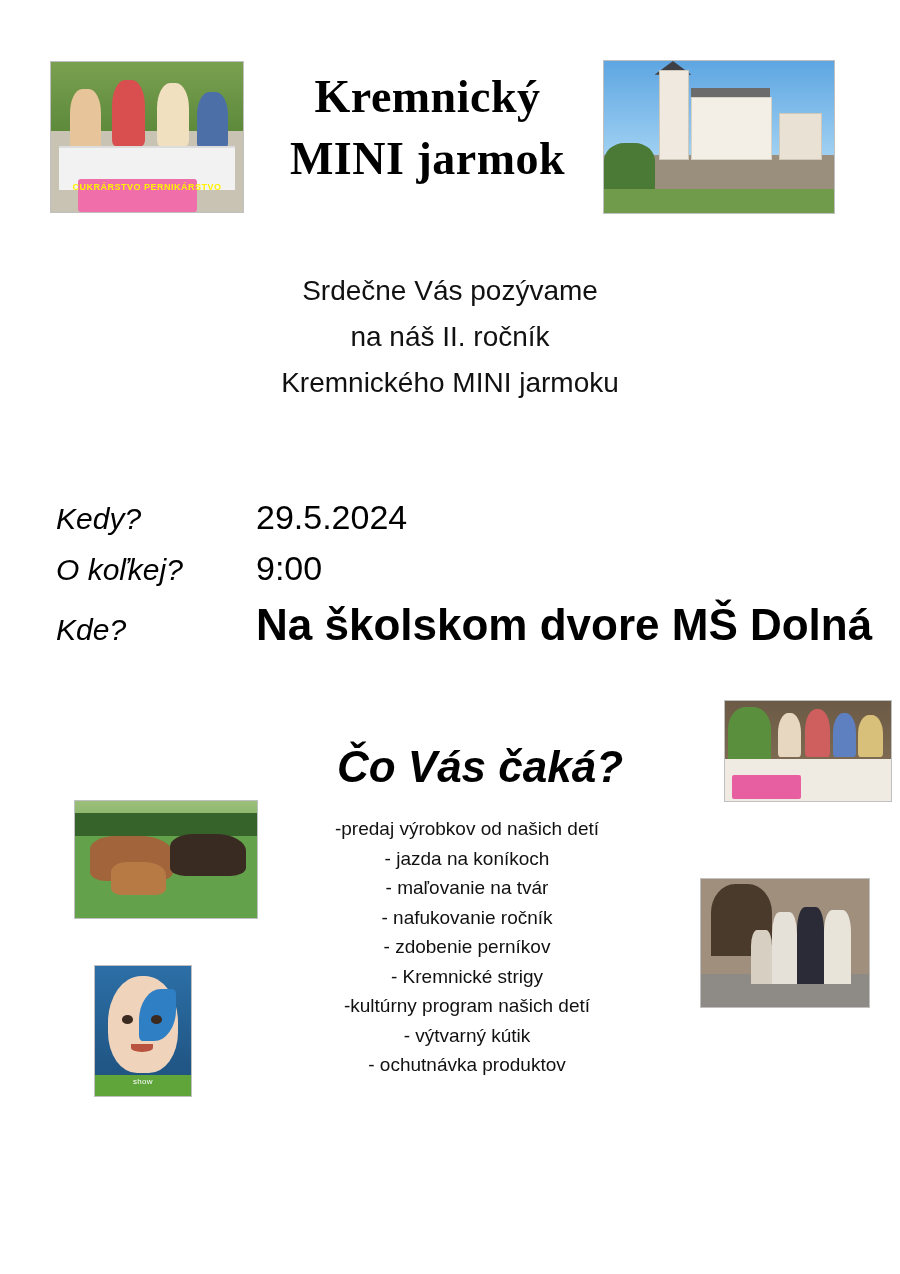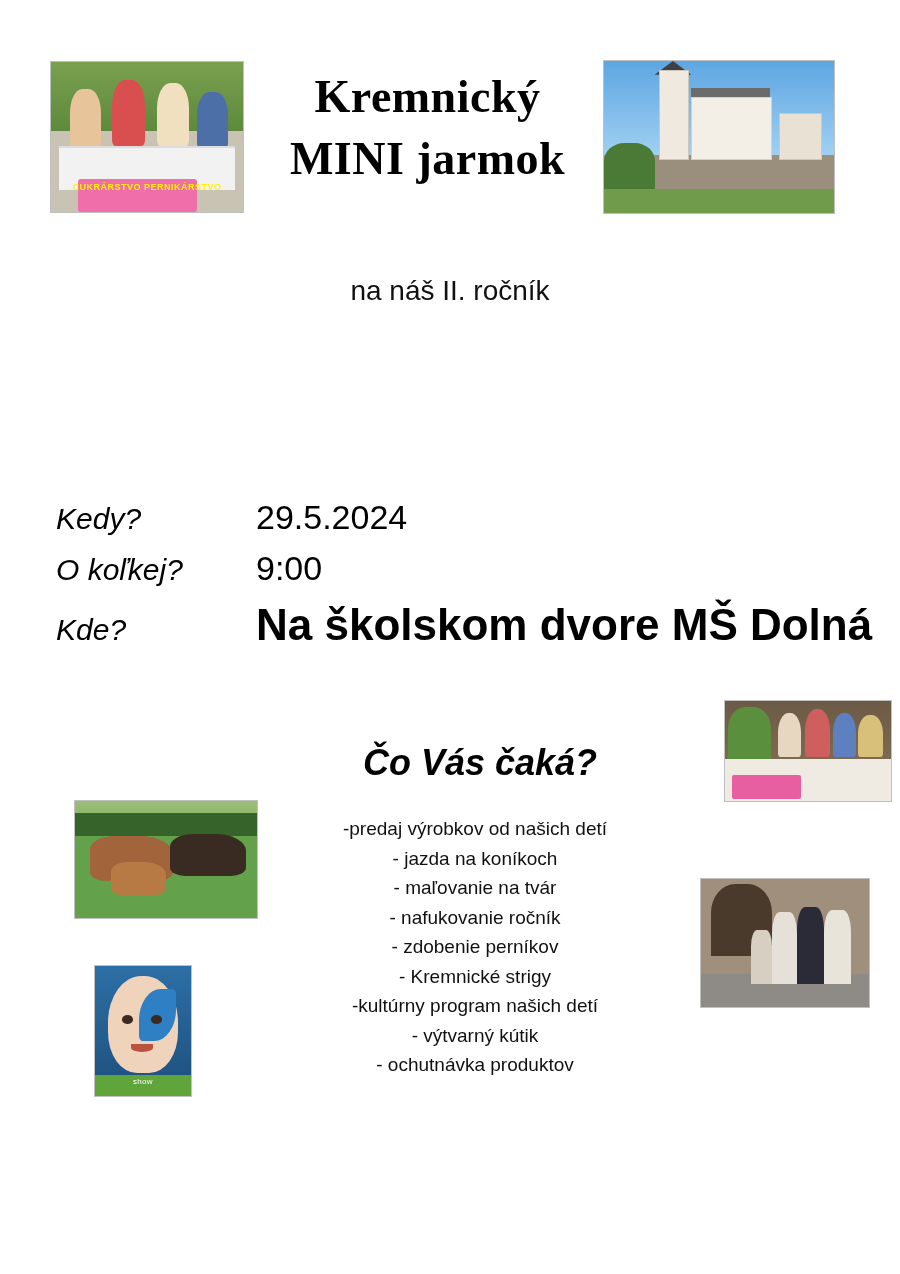--- a/index.html
+++ b/index.html
@@ -97,26 +97,26 @@
 
   
   .program-title {
     position: absolute;
     top: 742px;
     left: 300px;
     width: 360px;
     text-align: center;
     font-style: italic;
     font-weight: bold;
-    font-size: 36px;
+    font-size: 44px;
   }
   .program-list {
     position: absolute;
     top: 814px;
-    left: 260px;
+    left: 252px;
     width: 430px;
     text-align: center;
     font-size: 19px;
     line-height: 29.5px;
     color: #111;
   }
   .program-list div { white-space: nowrap; }
 
   
   .photo {
@@ -221,21 +221,23 @@
     <div class="ph hp-r-tower"></div>
     <div class="ph hp-r-church-roof"></div>
     <div class="ph hp-r-church"></div>
     <div class="ph hp-r-bastion"></div>
     <div class="ph hp-r-trees"></div>
   </div>
 
 </div>
 
 <div class="invite">
+  <div>Srdečne Vás pozývame</div>
   <div>na náš II. ročník</div>
+  <div>Kremnického MINI jarmoku</div>
 </div>
 
 <div class="details">
   <div class="detail-row date">
     <span class="detail-label">Kedy?</span>
     <span class="detail-value">29.5.2024</span>
   </div>
   <div class="detail-row time">
     <span class="detail-label">O koľkej?</span>
     <span class="detail-value">9:00</span>

